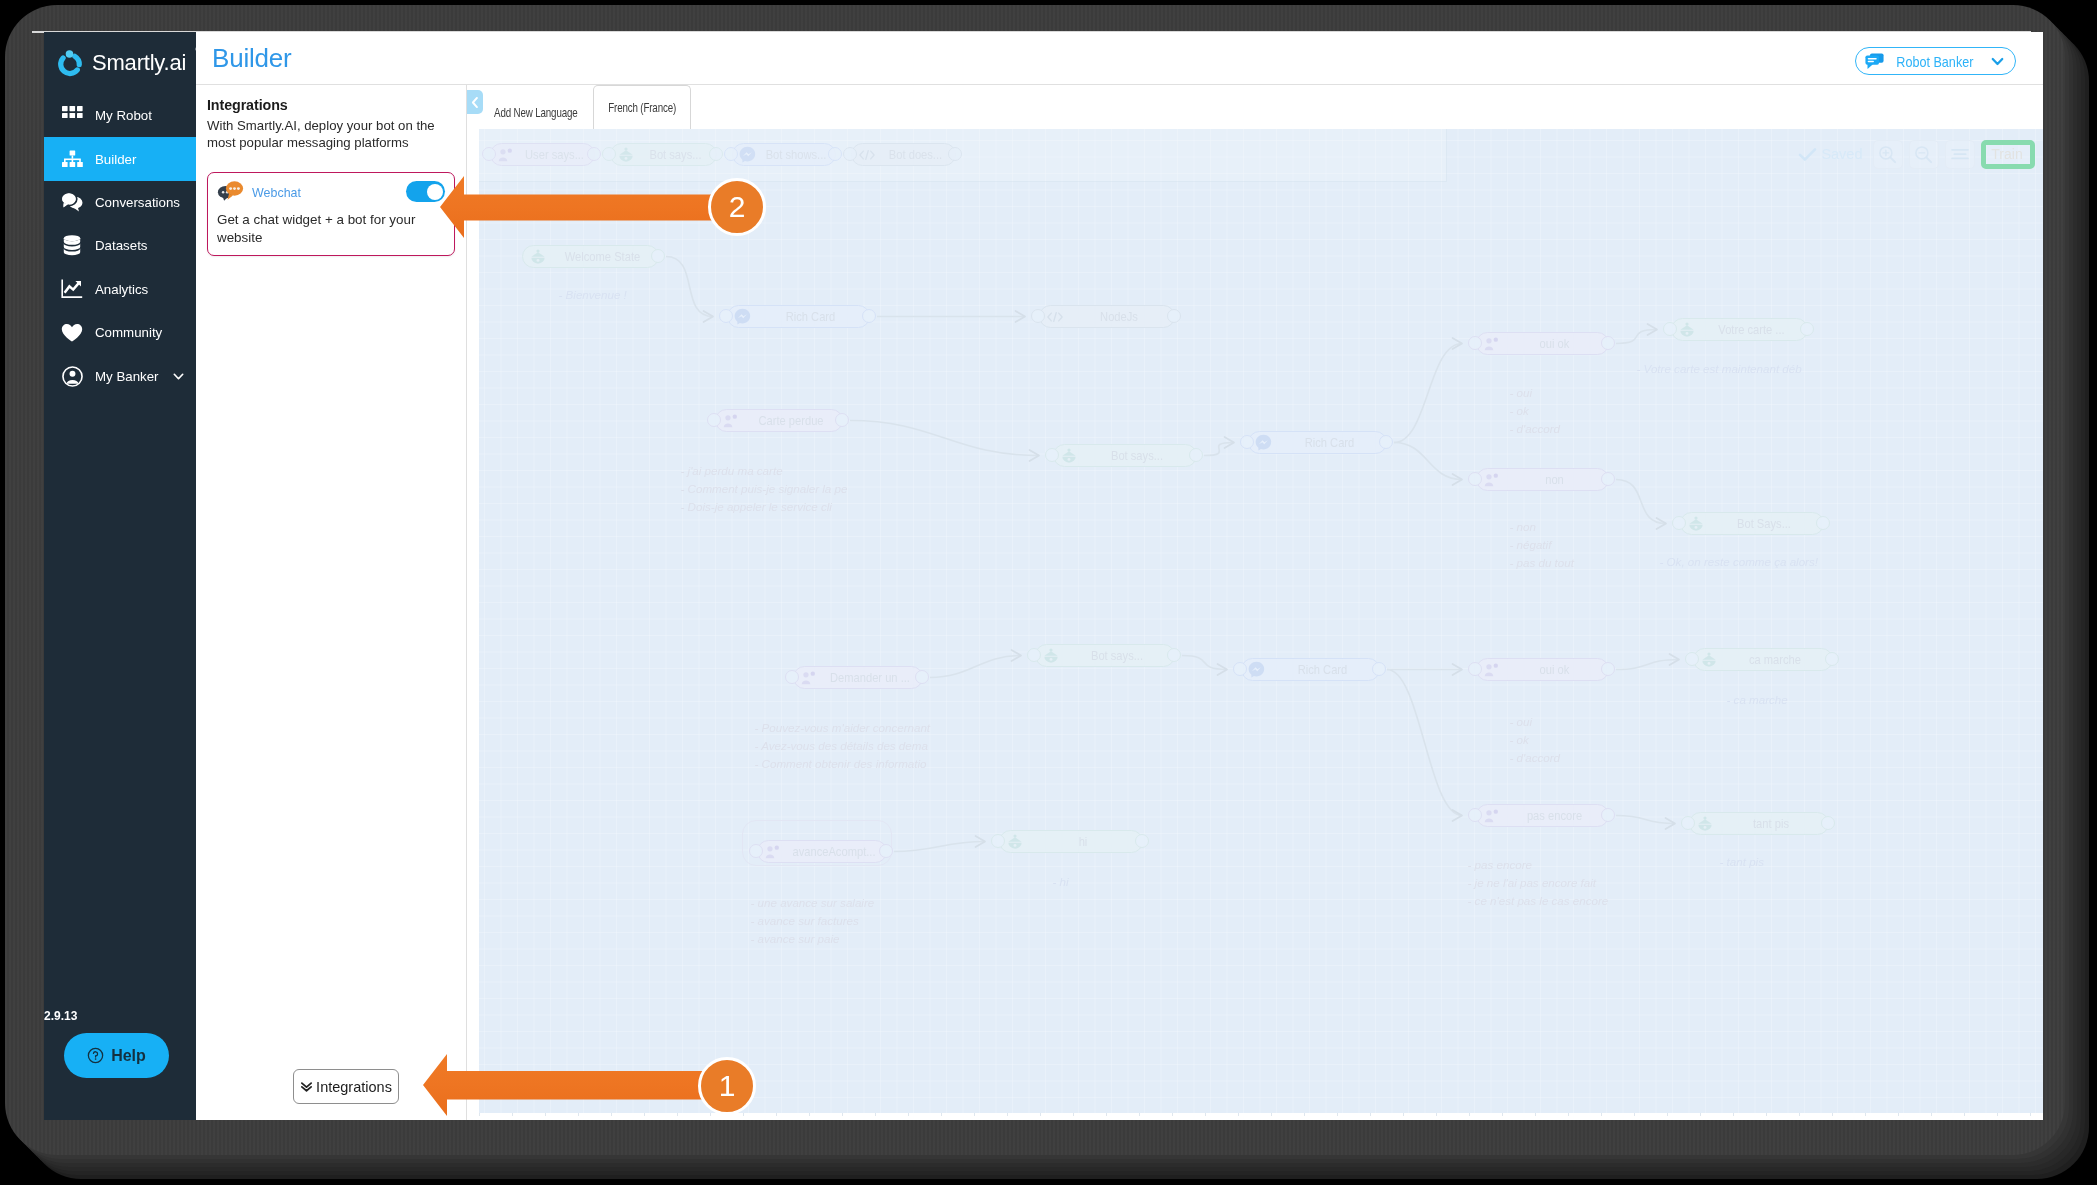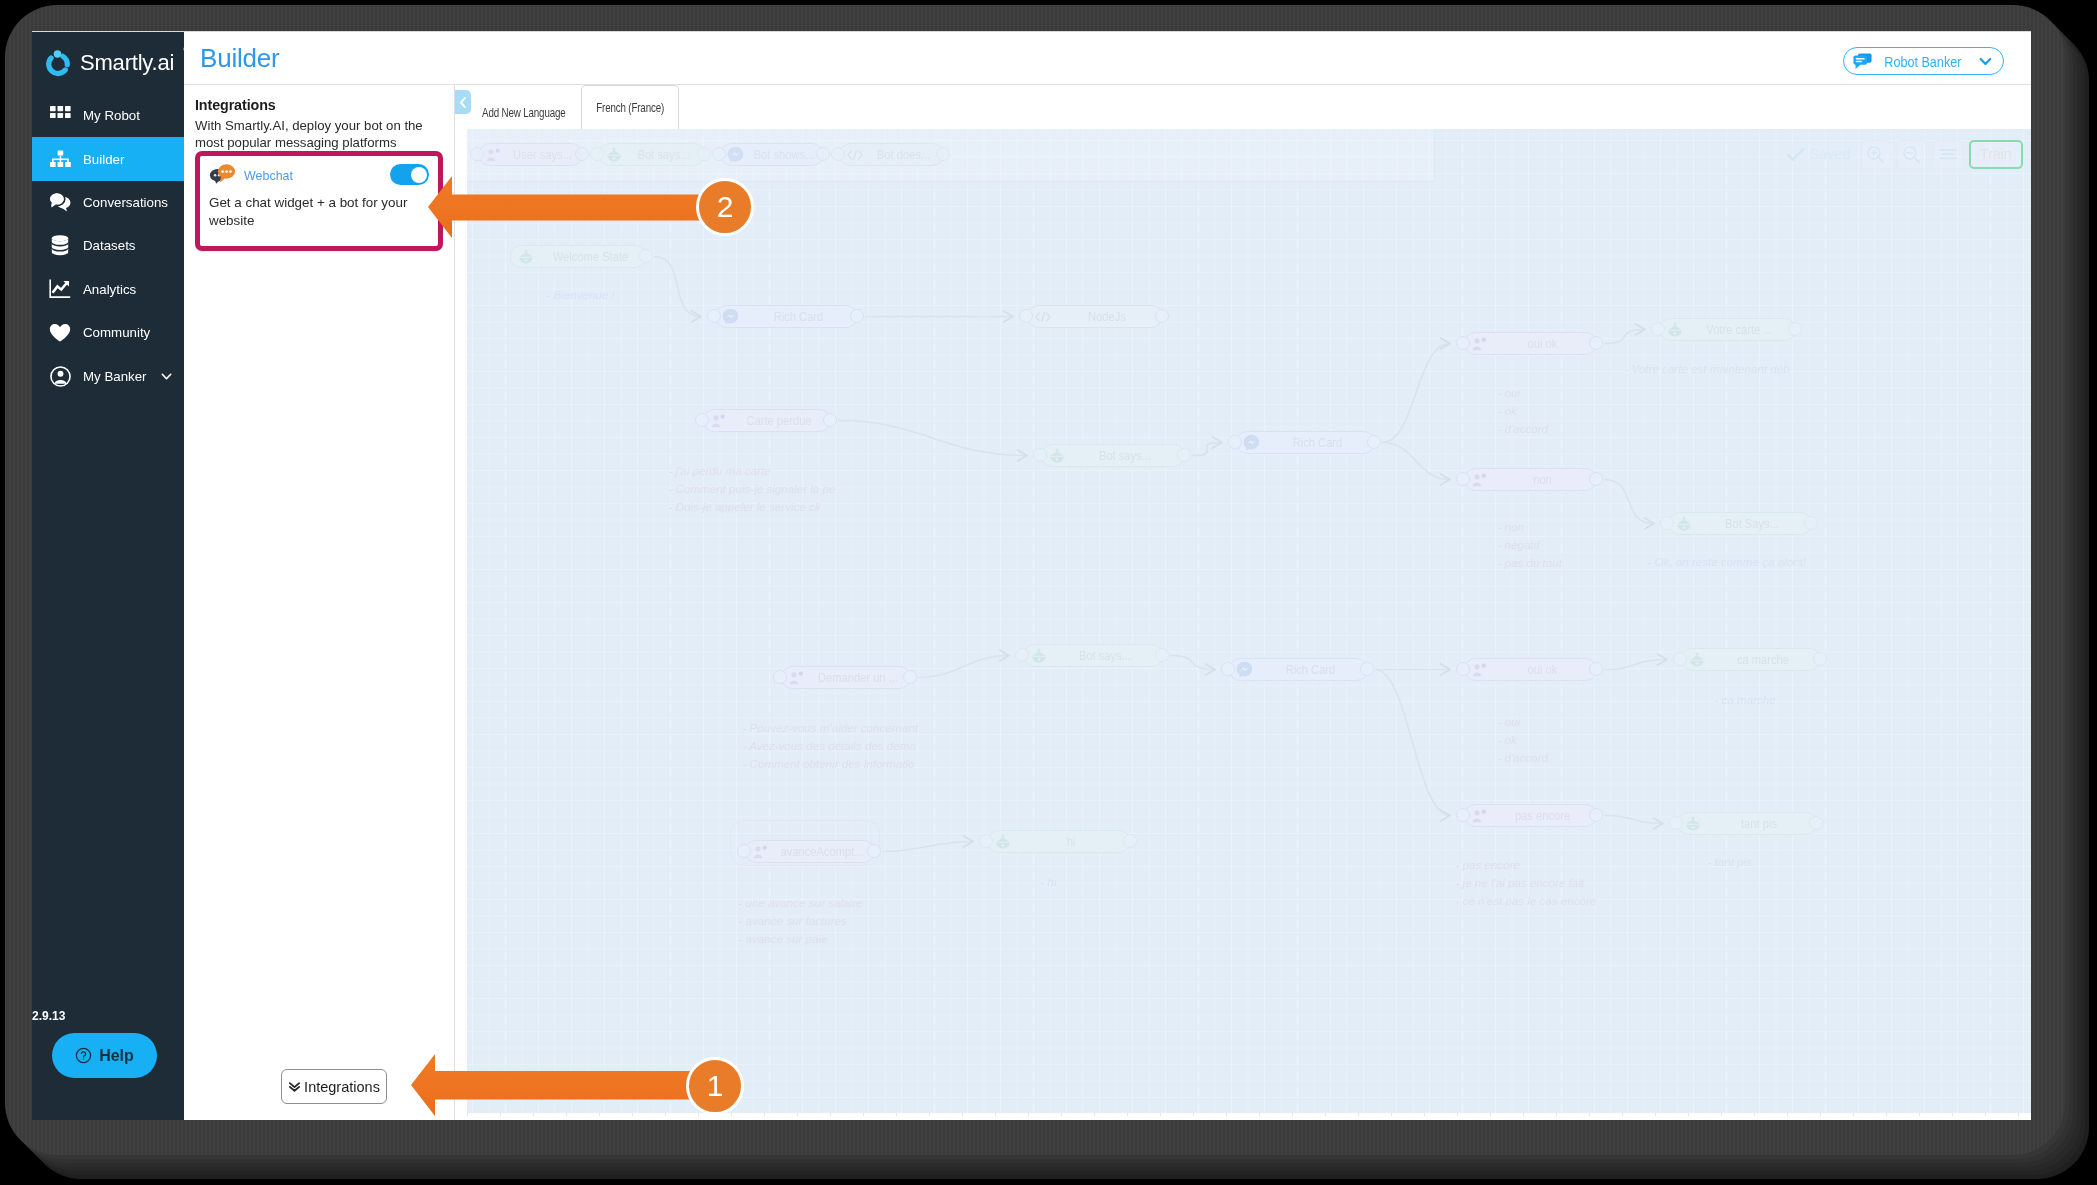--- a/index.html
+++ b/index.html
@@ -1,21 +1,21 @@
 <!DOCTYPE html>
 <html><head>
 <meta charset="utf-8">
 <style>
   * { box-sizing: border-box; margin:0; padding:0; }
   html,body { width:2097px; height:1185px; overflow:hidden; background:#000; }
   body { font-family:"Liberation Sans", sans-serif; -webkit-font-smoothing:antialiased; }
 
   #frame { position:absolute; inset:0; background:#000; }
   .bez { position:absolute; border-radius:52px; }
-  #app { position:absolute; left:32px; top:32px; width:1999px; height:1088px; background:#fde047; overflow:hidden; }
+  #app { position:absolute; left:44px; top:32px; width:1999px; height:1088px; background:#fde047; overflow:hidden; }
 
   
   #sidebar { position:absolute; left:0; top:0; width:152px; height:1088px; background:#1e2c38; }
   #logo { position:absolute; left:12px; top:17px; display:flex; align-items:center; }
   #logo .mark { width:28px; height:28px; position:relative; }
   #logo .word { margin-left:8px; color:#fff; font-size:22px; letter-spacing:-.2px; font-weight:400; position:relative;}
   #logo .tm { position:absolute; top:-4px; right:-10px; font-size:12px; color:#fff; letter-spacing:-3px;}
 
   #navlist { position:absolute; left:0; top:62px; width:152px;}
   .navitem { position:relative; height:43.4px; display:flex; align-items:center; color:#fff; font-size:13.3px; cursor:pointer;}
@@ -29,21 +29,21 @@
   
   #header { position:absolute; left:152px; top:0; right:0; height:53px; background:#fff; border-bottom:1px solid #e0e0e0;}
   #pagetitle { position:absolute; left:16px; top:11px; font-size:26px; color:#2f97e8; font-weight:400; letter-spacing:-.2px;}
   #botsel { position:absolute; right:27px; top:15px; height:28px; width:161px; border:1.7px solid #31b5f8; border-radius:14px; display:flex; align-items:center; justify-content:center; cursor:pointer;}
   #botsel .btxt { color:#2cb2f8; font-size:15px; margin:0 9px 0 5px; display:inline-block; transform:scaleX(.84);}
 
   
   #intpanel { position:absolute; left:152px; top:53px; width:271px; bottom:0; background:#fff; border-right:1px solid #dfdfdf;}
   #intpanel h2 { font-size:14.3px; color:#1c1c1c; margin:12px 0 0 11px; font-weight:bold; letter-spacing:-.1px;}
   #intpanel .sub { font-size:13.2px; color:#2a2a2a; margin:4px 12px 0 11px; line-height:1.3;}
-  .intcard { position:relative; margin:0 11px 0 11px; border:5px solid #be185d; border-radius:7px; padding:7px 9px 16px 9px; min-height:82px; background:#fff; box-shadow:0 1px 2px rgba(0,0,0,.07);}
+  .intcard { position:relative; margin:21px 11px 0 11px; border:1px solid #be185d; border-radius:7px; padding:7px 9px 8px 9px; min-height:82px; background:#fff; box-shadow:0 1px 2px rgba(0,0,0,.07);}
   .intcard .row { display:flex; align-items:center; height:25px;}
   .intcard .nm { font-size:13.5px; margin-left:4px; display:inline-block; transform:scaleX(.92);}
   .intcard .desc { font-size:13.4px; color:#2a2a2a; line-height:1.32; margin-top:6px;}
   .tgl { position:absolute; right:9px; top:8px; width:39px; height:21px; border-radius:11px; background:#c7c7c7;}
   .tgl i { position:absolute; top:2.5px; left:2.5px; width:16px; height:16px; border-radius:50%; background:#fff; display:block;}
   .tgl.on { background:#13a3ec;}
   .tgl.on i { left:20.5px;}
   #intbtn { position:absolute; left:97px; top:984px; border:1px solid #8e8e8e; border-radius:6px; height:35px; width:106px; display:flex; align-items:center; justify-content:center; font-size:14.5px; color:#1c1c1c; background:#fff; cursor:pointer;}
 
   
@@ -64,21 +64,21 @@
       linear-gradient(to bottom, rgba(255,255,255,.42) 1px, transparent 1px);
     background-size: 16.5px 16.5px, 16.5px 16.5px;
     background-position: 5px 11px, 5px 11px;}
   #palettebar { position:absolute; left:0; top:0; width:968px; height:53px; background:rgba(255,255,255,.30); border-right:1px solid rgba(160,185,210,.30); border-bottom:1px solid rgba(160,185,210,.30);}
   #hscroll { position:absolute; left:11.5px; top:1028px; right:0; height:7px; background:#fff;
     background-image: repeating-linear-gradient(to right, rgba(150,175,200,.30) 0 1px, transparent 1px 33px);}
   #hscroll::after{content:'';position:absolute;left:0;top:3px;right:0;height:4px;background:#fff;}
   #toolbar { position:absolute; right:9px; top:10.5px; height:29px; display:flex; align-items:center;}
   .tbbtn { width:30px; height:29px; border:1px solid #dfe9f3; border-radius:5px; margin-left:6px; display:flex;align-items:center;justify-content:center; background:rgba(255,255,255,.22);}
   #savedlbl { color:#c7e2f6; font-size:14.5px; display:flex; align-items:center; margin-right:4px;}
-  #trainbtn { height:29px; width:54px; justify-content:center; border:2px solid #22c55e; border-radius:5px; margin-left:6px; display:flex;align-items:center; padding:0 9px 0 6px; color:#ded5c8; font-size:14px; background:rgba(255,255,255,.18);}
+  #trainbtn { height:29px; width:54px; justify-content:center; border:5px solid #22c55e; border-radius:5px; margin-left:6px; display:flex;align-items:center; padding:0 9px 0 6px; color:#ded5c8; font-size:14px; background:rgba(255,255,255,.18);}
 
   
   .node { position:absolute; height:23px; border-radius:12px; display:flex; align-items:center; box-sizing:border-box;}
   .node .nlabel { flex:1; text-align:center; font-size:12.4px; letter-spacing:0; white-space:nowrap; overflow:hidden; transform:scaleX(.9);}
   .node .nicon { width:18px; margin-left:6px; display:flex; align-items:center; justify-content:center;}
   .port { position:absolute; width:14px; height:14px; border-radius:50%; background:#e7f0fa; box-sizing:border-box;}
   .ann { position:absolute; font-size:11.6px; font-style:italic; line-height:1.55; white-space:pre; }
   .ann.italic-blue { color:#c9d2ea;}
   .ann.italic-gray { color:#d2cfdb;}
   #edges { position:absolute; left:0; top:0; width:1400px; height:1000px; pointer-events:none; overflow:visible;}

